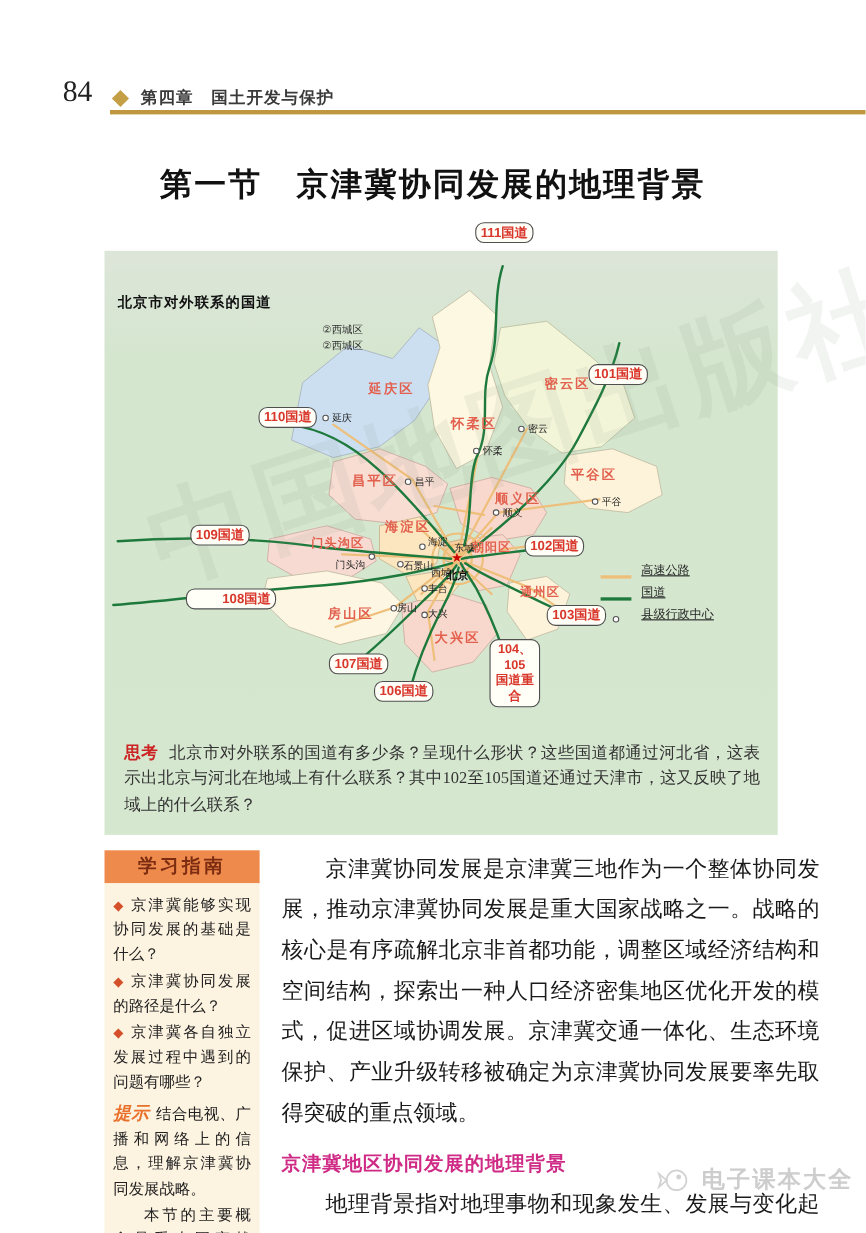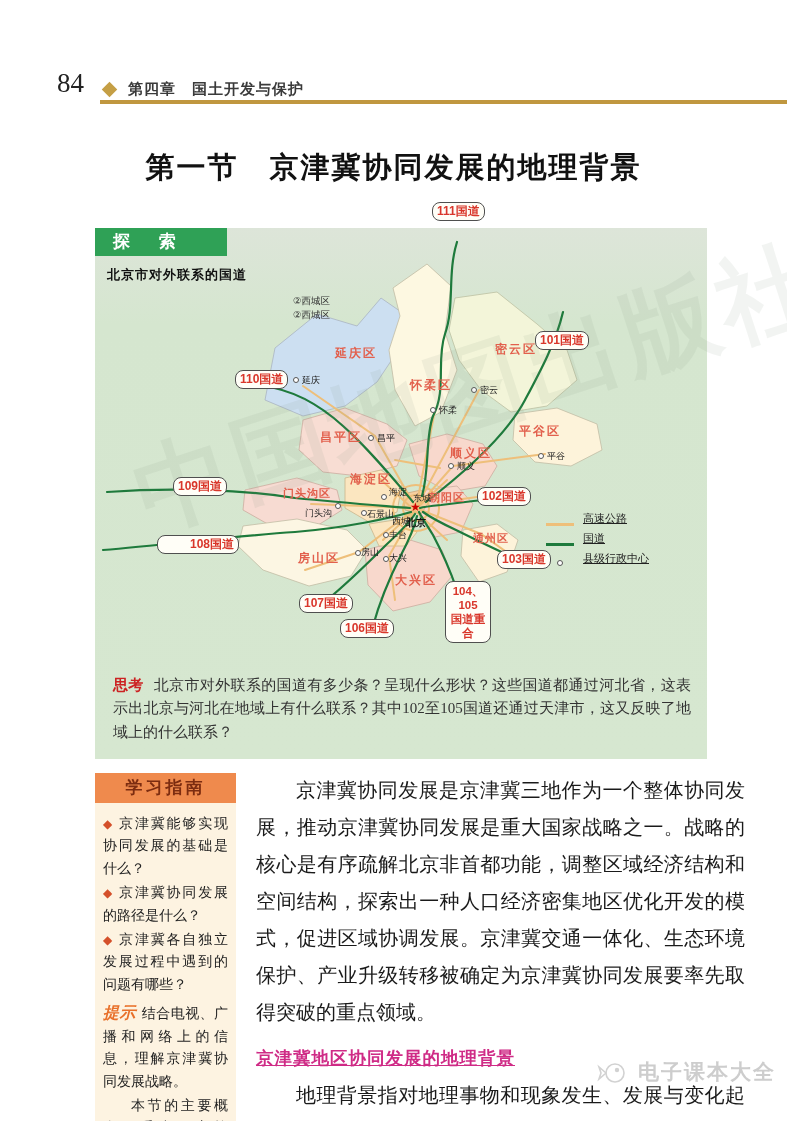--- a/index.html
+++ b/index.html
@@ -76,40 +76,39 @@
   .sb-hint { margin-top:4px; text-align:justify; }
   .hint-label { color:#e8702a; font-weight:bold; font-style:italic; font-size:16px;
                 margin-right:6px; }
   .sb-note { text-indent:2em; text-align:justify; margin-top:2px; }
 
   
   .main-col { position:absolute; left:256px; top:773px; width:489px; }
   .body-p { font-size:20px; line-height:1.85; color:#1a1a1a; text-align:justify;
             text-indent:2em;font-family:Liberation Mono, monospace; }
   .subhead { margin:14px 0 8px 0; color:#cf2b86; font-weight:bold; font-size:17.5px;
-             font-family:"Liberation Sans",sans-serif; letter-spacing:1px;text-decoration:underline; }
+             font-family:"Liberation Sans",sans-serif; letter-spacing:1px; }
 
   
   .brand { position:absolute; left:596px; top:1058px; display:flex; align-items:center;
            gap:8px; color:#cdcdcd; font:bold 21px "Liberation Sans",sans-serif;
            letter-spacing:2px; }
 </style>
 </head>
 <body>
 
 <div class="page-num">84</div>
 <div class="chap-diamond"></div>
 <div class="chapter">第四章　国土开发与保护</div>
 <div class="gold-line"></div>
 
 <h1 class="section-title">第一节　京津冀协同发展的地理背景</h1>
 
 <div class="explore-panel">
 
-  <div class="explore-tab">探 索</div>
   <div class="map-title">北京市对外联系的国道</div>
 
   <div class="map-note">
     <div>②西城区</div>
     <div>②西城区</div>
   </div>
 
   <div class="map-watermark">中国地图出版社</div>
 
   <svg class="map-svg" width="612" height="405" viewBox="0 0 612 405">
@@ -172,21 +171,21 @@
         <circle cx="291" cy="295" r="2.5"></circle>
       <circle cx="263" cy="313" r="2.5"></circle>
         <circle cx="291" cy="319" r="2.5"></circle>
     </g>
   </svg>
 
   <div class="rlabel" style="left:337px; top:-26px;">111国道</div>
   <div class="rlabel" style="left:440px; top:67px;margin-top:36px;">101国道</div>
   <div class="rlabel" style="left:140px; top:142px;">110国道</div>
   <div class="rlabel" style="left:78px;  top:249px;">109国道</div>
-  <div class="rlabel" style="left:62px;  top:307px;padding-left:32px;">108国道</div>
+  <div class="rlabel" style="left:74px;  top:307px;padding-left:32px;">108国道</div>
   <div class="rlabel" style="left:204px; top:366px;">107国道</div>
   <div class="rlabel" style="left:245px; top:391px;">106国道</div>
   <div class="rlabel" style="left:382px; top:259px;">102国道</div>
   <div class="rlabel" style="left:402px; top:322px;">103国道</div>
   <div class="rlabel rlabel2" style="left:350px; top:353px;">
     <span>104、105</span><br>
     <span>国道重合</span>
   </div>
 
   <div class="dlabel" style="left:240px; top:117px;">延庆区</div>

